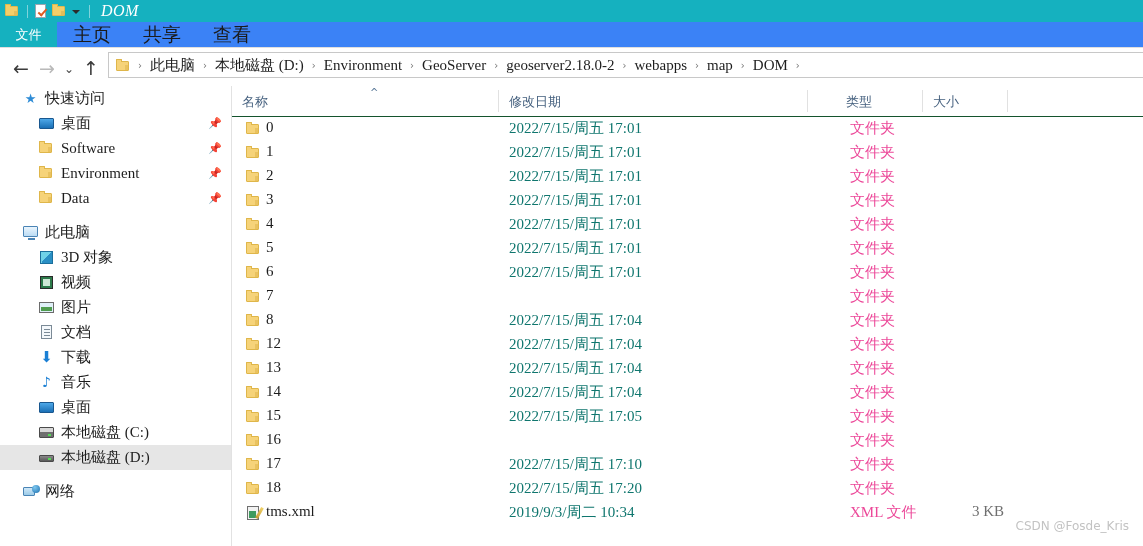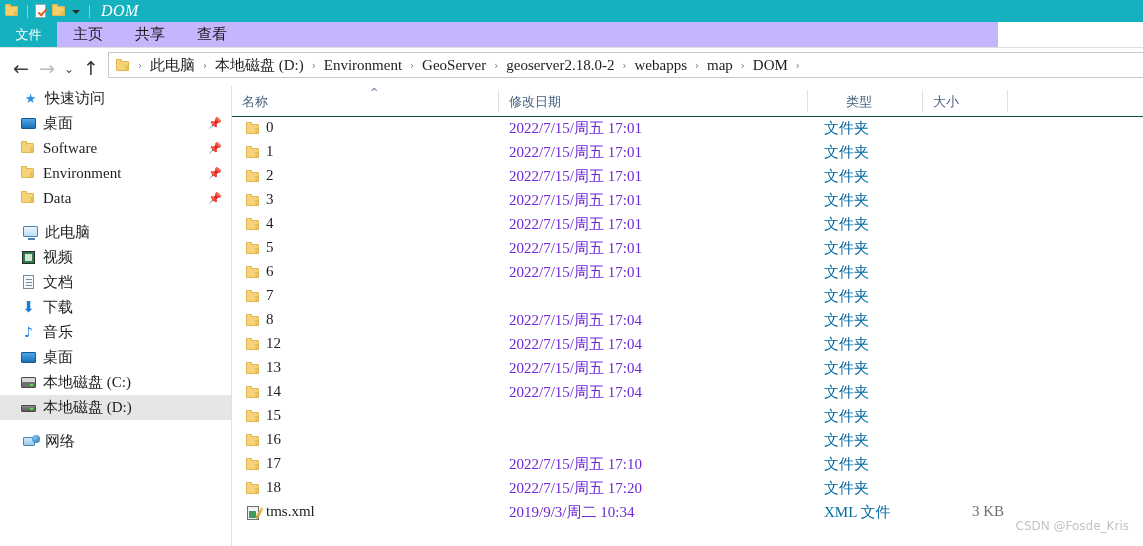--- a/index.html
+++ b/index.html
@@ -102,42 +102,42 @@
     font-size: 16px;
     color: #ffffff;
     margin-left: 6px;
     letter-spacing: 0.5px;
   }
 
   
   .ribbon {
     position: absolute;
     left: 0; top: 22px;
-    width: 998px; height: 25px;
-    background: #c4b5fd;
+    width: 1143px; height: 25px;
+    background: #3b82f6;
     display: flex;
     align-items: stretch;
   }
   .tab-file {
     background: #15b1bf;
     color: #ffffff;
     width: 57px;
     display: flex;
     align-items: center;
     justify-content: center;
     font-family: "DejaVu Sans", "Liberation Sans", sans-serif;
     font-size: 13px;
   }
   .tab {
     color: #1b1b1b;
     padding: 8px 16px;
     display: flex;
     align-items: center;
     font-family: "DejaVu Sans", "Liberation Sans", sans-serif;
-    font-size: 15px;
+    font-size: 19px;
   }
   .ribbon-underline {
     position: absolute;
     left: 0; top: 47px;
     width: 1143px; height: 1px;
     background: #dfdfdf;
   }
 
   
   .addressbar {
@@ -205,21 +205,21 @@
     background: #e2e2e2;
   }
   .side-row {
     height: 25px;
     display: flex;
     align-items: center;
     padding-left: 22px;
     box-sizing: border-box;
     position: relative;
   }
-  .side-row.indent { padding-left: 20px; }
+  .side-row.indent { padding-left: 38px; }
   .side-row.selected { background: #e6e6e6; }
   .side-label {
     font-family: "Liberation Serif", "DejaVu Serif", serif;
     font-size: 15px;
     color: #1d1d1d;
     white-space: nowrap;
   }
   .side-icon {
     width: 17px; height: 17px;
     margin-right: 6px;
@@ -414,22 +414,22 @@
     display: block;
   }
   .cell {
     position: absolute;
     top: 2px;
     font-family: "Liberation Serif", "DejaVu Serif", serif;
     font-size: 15px;
     white-space: nowrap;
   }
   .cell.name { left: 34px; color: #1d1d1d; }
-  .cell.date { left: 277px; color: #6d28d9; }
-  .cell.type { left: 592px; color: #0369a1; }
+  .cell.date { left: 277px; color: #0f766e; }
+  .cell.type { left: 618px; color: #ec4899; }
   .cell.size { left: 700px; width: 72px; text-align: right; color: #6f6f6f; }
   .row-icon {
     position: absolute;
     left: 13px; top: 4px;
     width: 17px; height: 17px;
   }
   .ic-xml {
     position: absolute; left: 2px; top: 1px;
     width: 12px; height: 14px;
     background: #f2f2f2;
@@ -556,23 +556,35 @@
     <div class="gap"></div>
 
     <div class="side-row">
       <span class="side-icon">
           <span class="ic-pc"></span>
         </span>
       <span class="side-label">此电脑</span>
     </div>
     <div class="side-row indent">
       <span class="side-icon">
+          <span class="ic-3d"></span>
+        </span>
+      <span class="side-label">3D 对象</span>
+    </div>
+    <div class="side-row indent">
+      <span class="side-icon">
           <span class="ic-video"></span>
         </span>
       <span class="side-label">视频</span>
+    </div>
+    <div class="side-row indent">
+      <span class="side-icon">
+          <span class="ic-pic"></span>
+        </span>
+      <span class="side-label">图片</span>
     </div>
     <div class="side-row indent">
       <span class="side-icon">
           <span class="ic-doc"></span>
         </span>
       <span class="side-label">文档</span>
     </div>
     <div class="side-row indent">
       <span class="side-icon">
           <span class="ic-download">⬇</span>
@@ -735,20 +747,21 @@
         <span class="cell name">14</span>
         <span class="cell date">2022/7/15/周五 17:04</span>
         <span class="cell type">文件夹</span>
         <span class="cell size"></span>
       </div>
       <div class="frow">
         <span class="row-icon">
             <span class="ic-folder"></span>
           </span>
         <span class="cell name">15</span>
+        <span class="cell date">2022/7/15/周五 17:05</span>
         <span class="cell type">文件夹</span>
         <span class="cell size"></span>
       </div>
       <div class="frow">
         <span class="row-icon">
             <span class="ic-folder"></span>
           </span>
         <span class="cell name">16</span>
         <span class="cell type">文件夹</span>
         <span class="cell size"></span>

